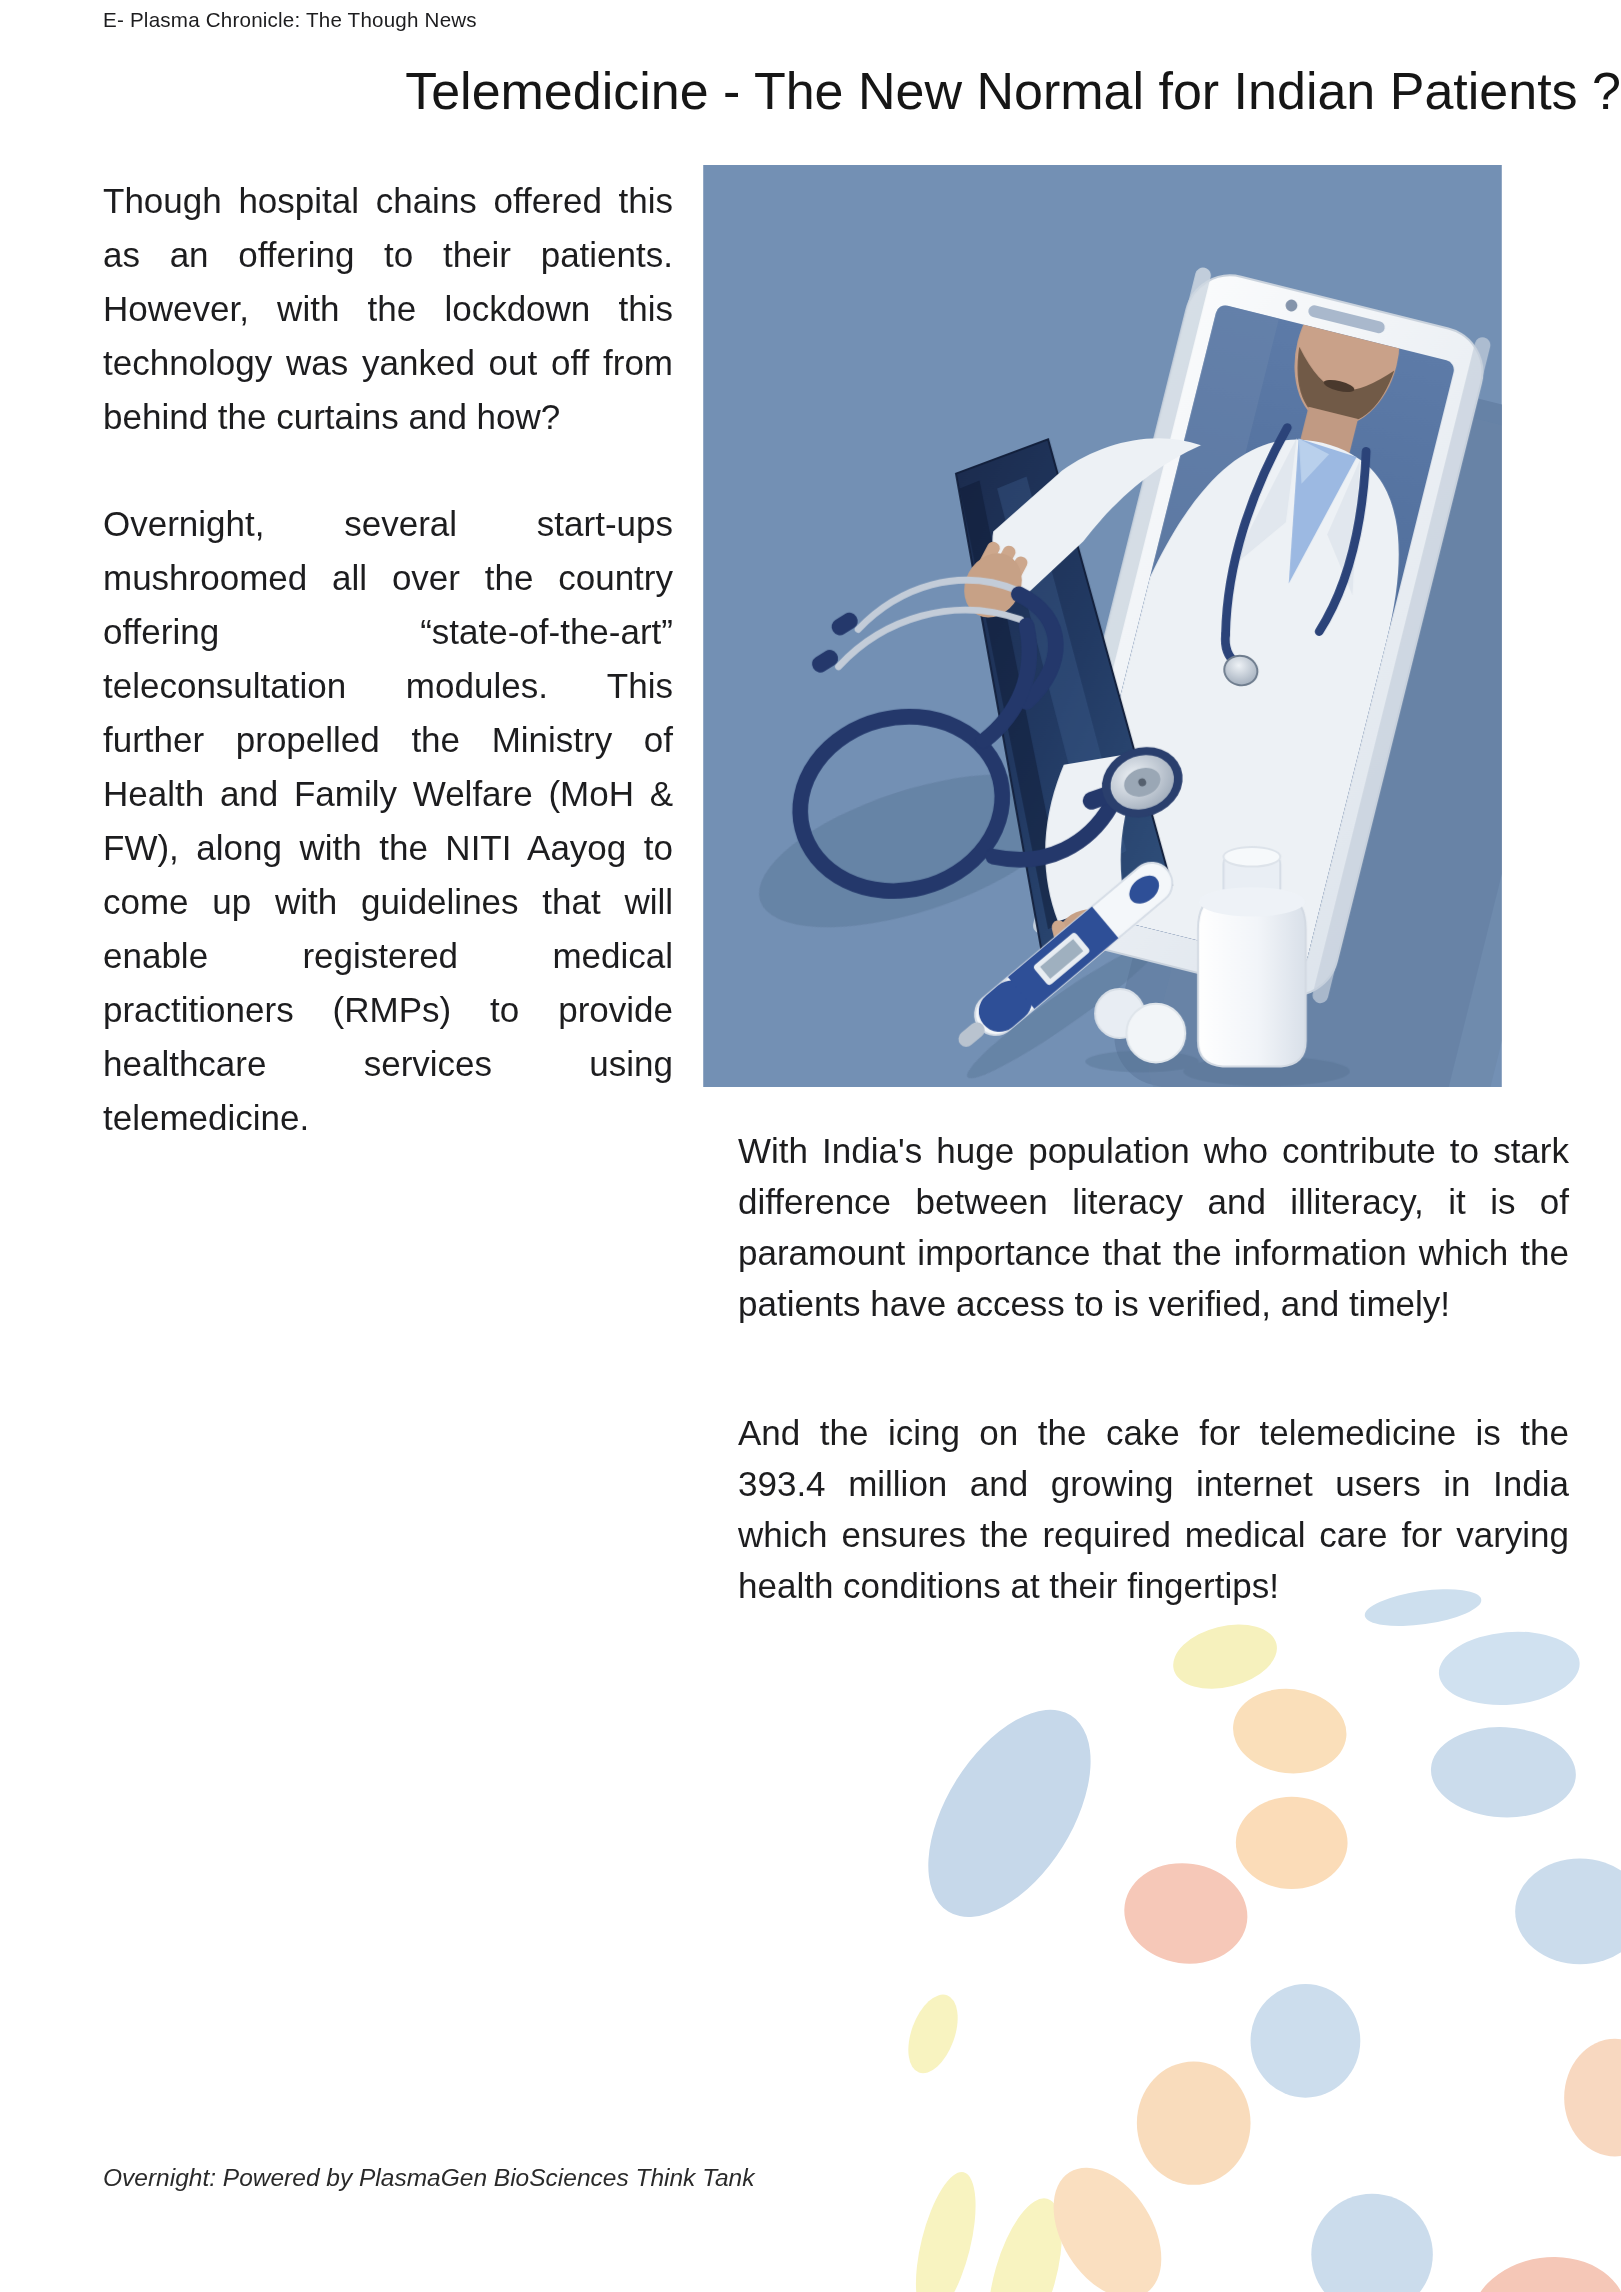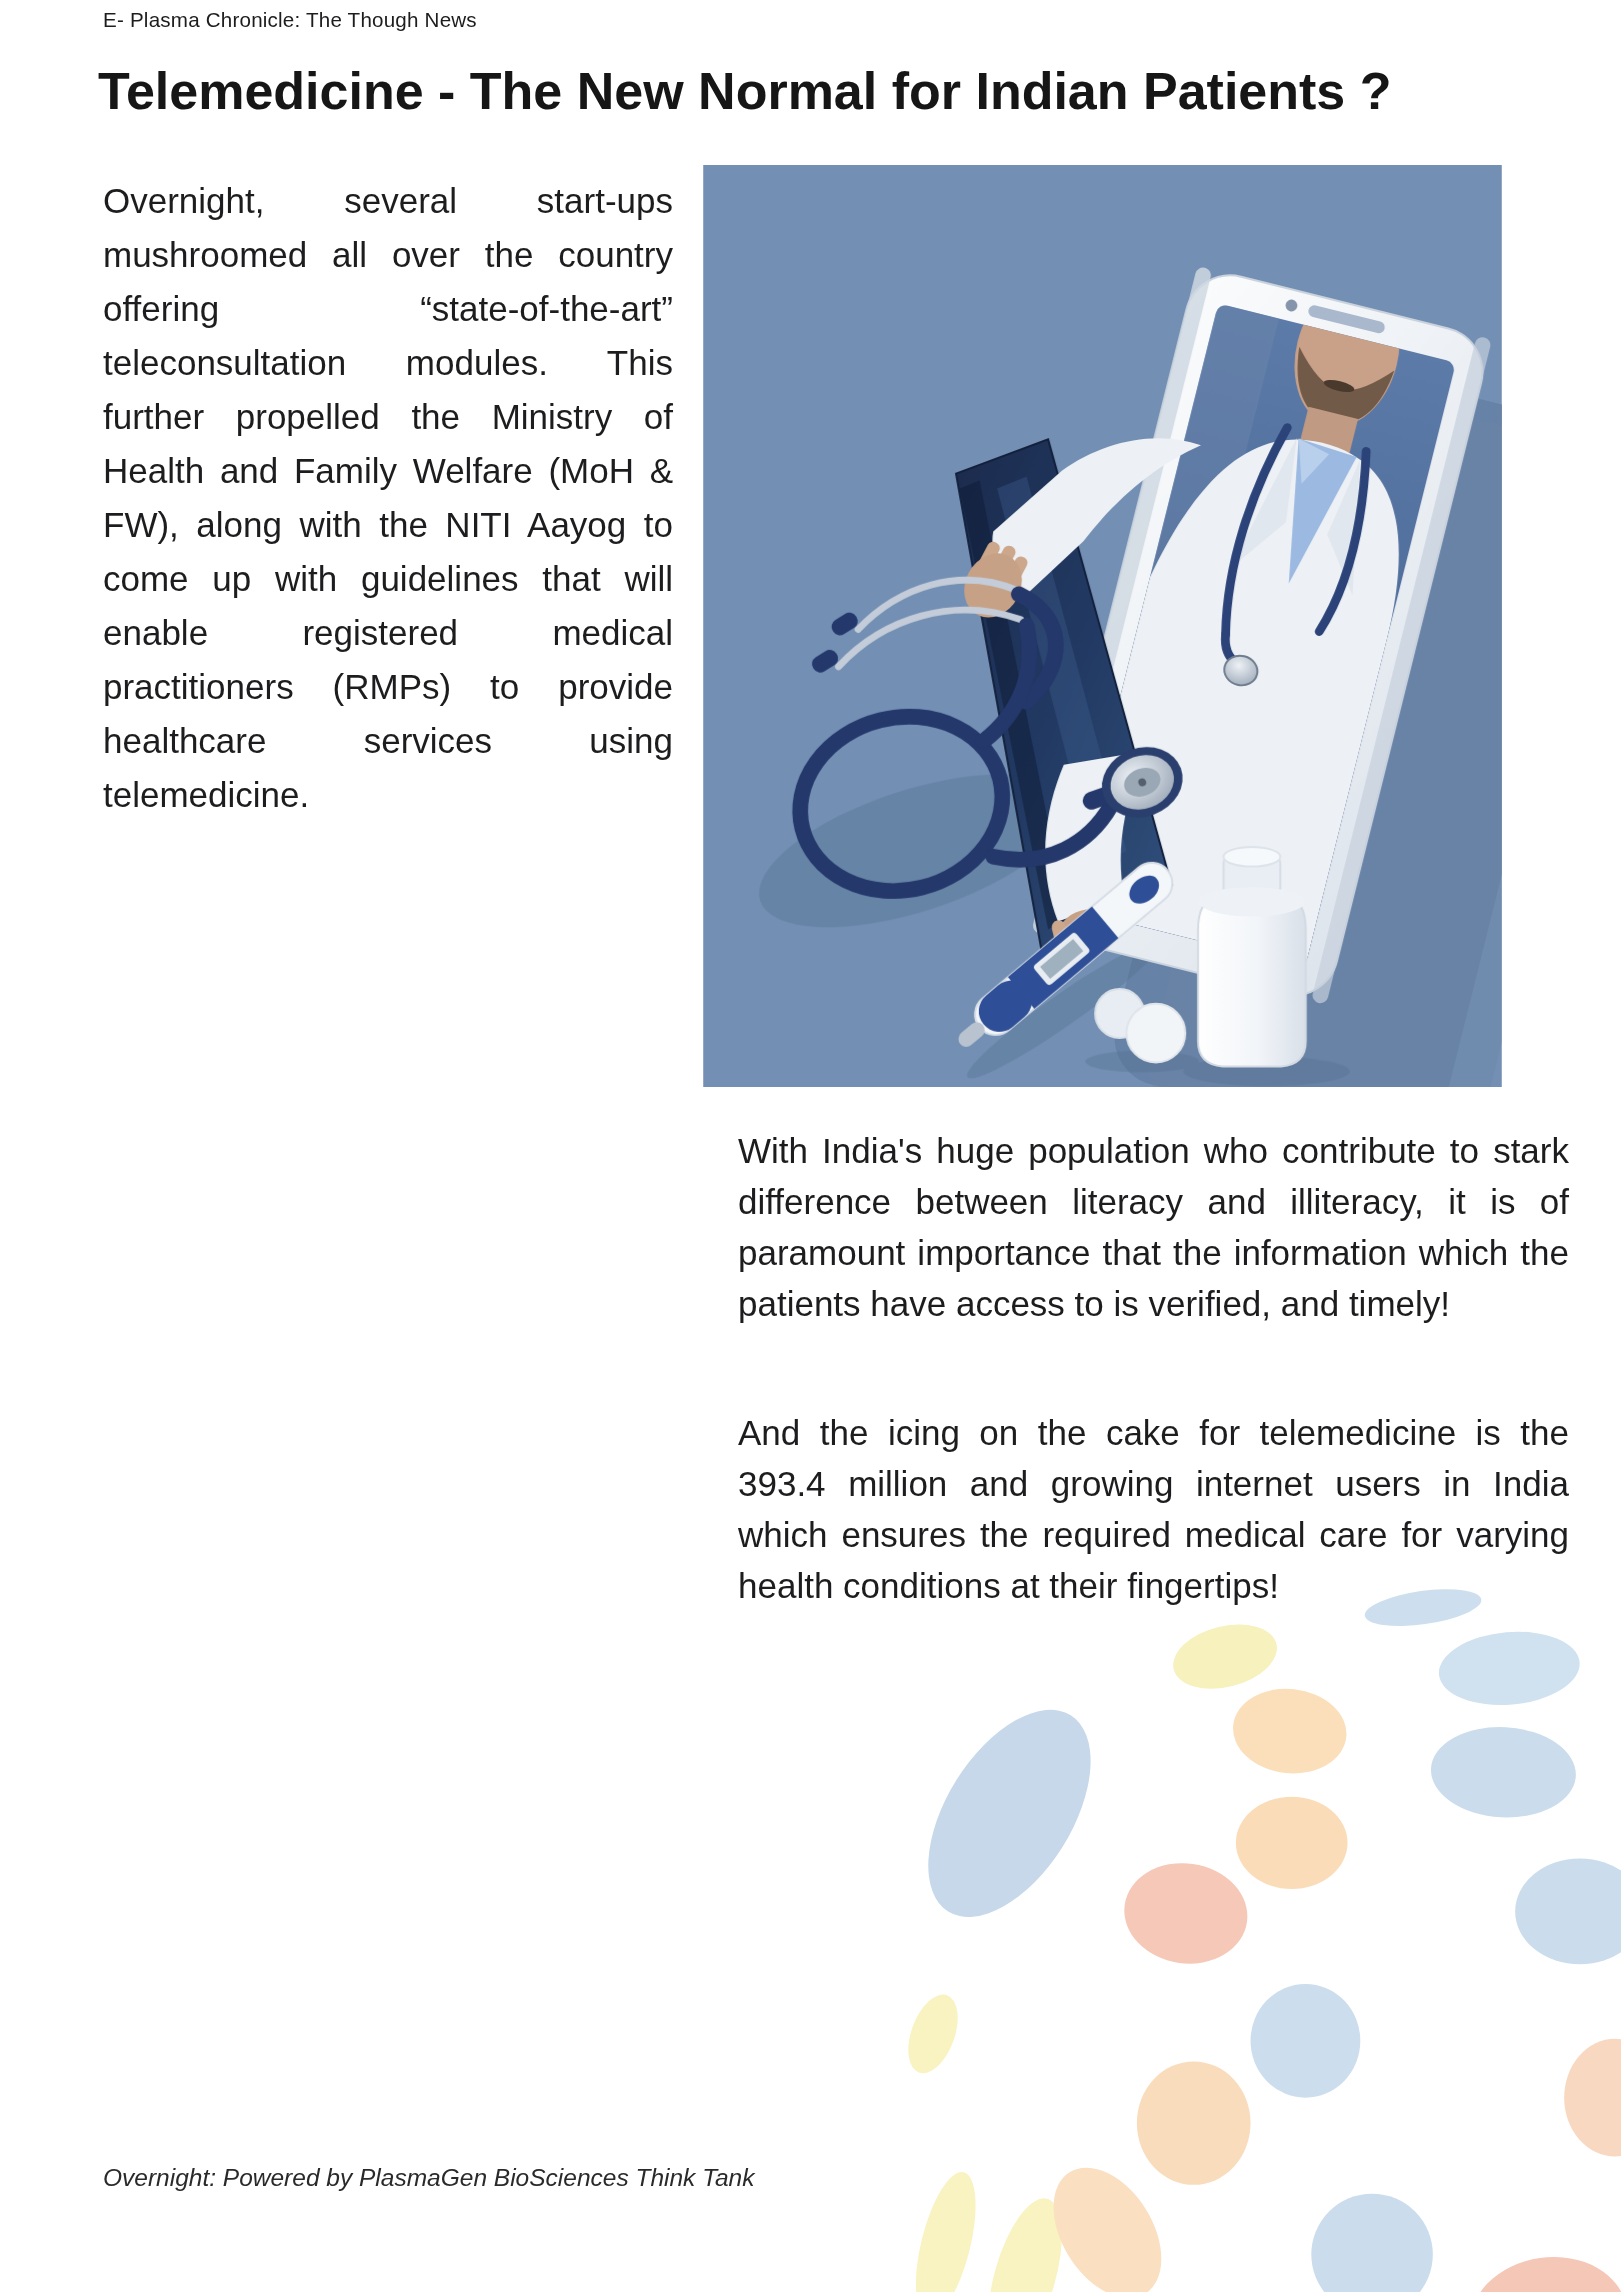--- a/index.html
+++ b/index.html
@@ -5,21 +5,21 @@
   html,body{margin:0;padding:0}
   body{
     width:1621px;height:2293px;position:relative;background:#ffffff;
     font-family:"Liberation Sans",sans-serif;color:#1d1d1f;overflow:hidden;
   }
   .kicker{
     position:absolute;left:103px;top:7.8px;font-size:20.6px;letter-spacing:0.2px;z-index:2;
   }
   .headline{
     position:absolute;left:98px;top:61px;width:1523px;margin:0;
-    font-size:52px;font-weight:bold;white-space:nowrap;letter-spacing:0;z-index:2;color:#161616;
+    font-size:52px;font-weight:normal;white-space:nowrap;letter-spacing:0;z-index:2;color:#161616;text-align:right;
   }
   .col-left{
     position:absolute;left:103px;top:174px;width:570px;
     font-size:35px;line-height:54px;text-align:justify;z-index:2;
   }
   .col-left p{margin:0 0 53px 0}
   .photo{
     position:absolute;left:703px;top:165px;width:799px;height:922px;margin:0;z-index:2;
   }
   .photo svg{display:block;width:799px;height:922px}
@@ -57,20 +57,21 @@
     <ellipse cx="1130" cy="2278" rx="46" ry="73" transform="rotate(-32 1130 2278)" fill="#fadfc0"></ellipse>
     <ellipse cx="1400" cy="2300" rx="62" ry="62" transform="rotate(0 1400 2300)" fill="#cbdcec"></ellipse>
     <ellipse cx="1580" cy="2365" rx="80" ry="62" transform="rotate(-8 1580 2365)" fill="#f5c7b7"></ellipse>
   </svg>
 
 <div class="kicker">E- Plasma Chronicle: The Though News</div>
 
 <h1 class="headline">Telemedicine - The New Normal for Indian Patients ?</h1>
 
 <div class="col-left">
+  <p>Though hospital chains offered this as an offering to their patients. However, with the lockdown this technology was yanked out off from behind the curtains and how?</p>
   <p>Overnight, several start-ups mushroomed all over the country offering “state-of-the-art” teleconsultation modules. This further propelled the Ministry of Health and Family Welfare (MoH &amp; FW), along with the NITI Aayog to come up with guidelines that will enable registered medical practitioners (RMPs) to provide healthcare services using telemedicine.</p>
 </div>
 
 <figure class="photo" role="img" aria-label="Doctor reaching out of a tablet holding an X-ray film, with a stethoscope, digital thermometer, pill bottle and pills on a blue background">
   <svg viewBox="0 0 815 941" xmlns="http://www.w3.org/2000/svg">
     <defs>
       <linearGradient id="screenGrad" x1="0" y1="0" x2="0" y2="1">
         <stop offset="0" stop-color="#5d7ba8"></stop>
           <stop offset="1" stop-color="#3e5c8a"></stop>
       </linearGradient>

